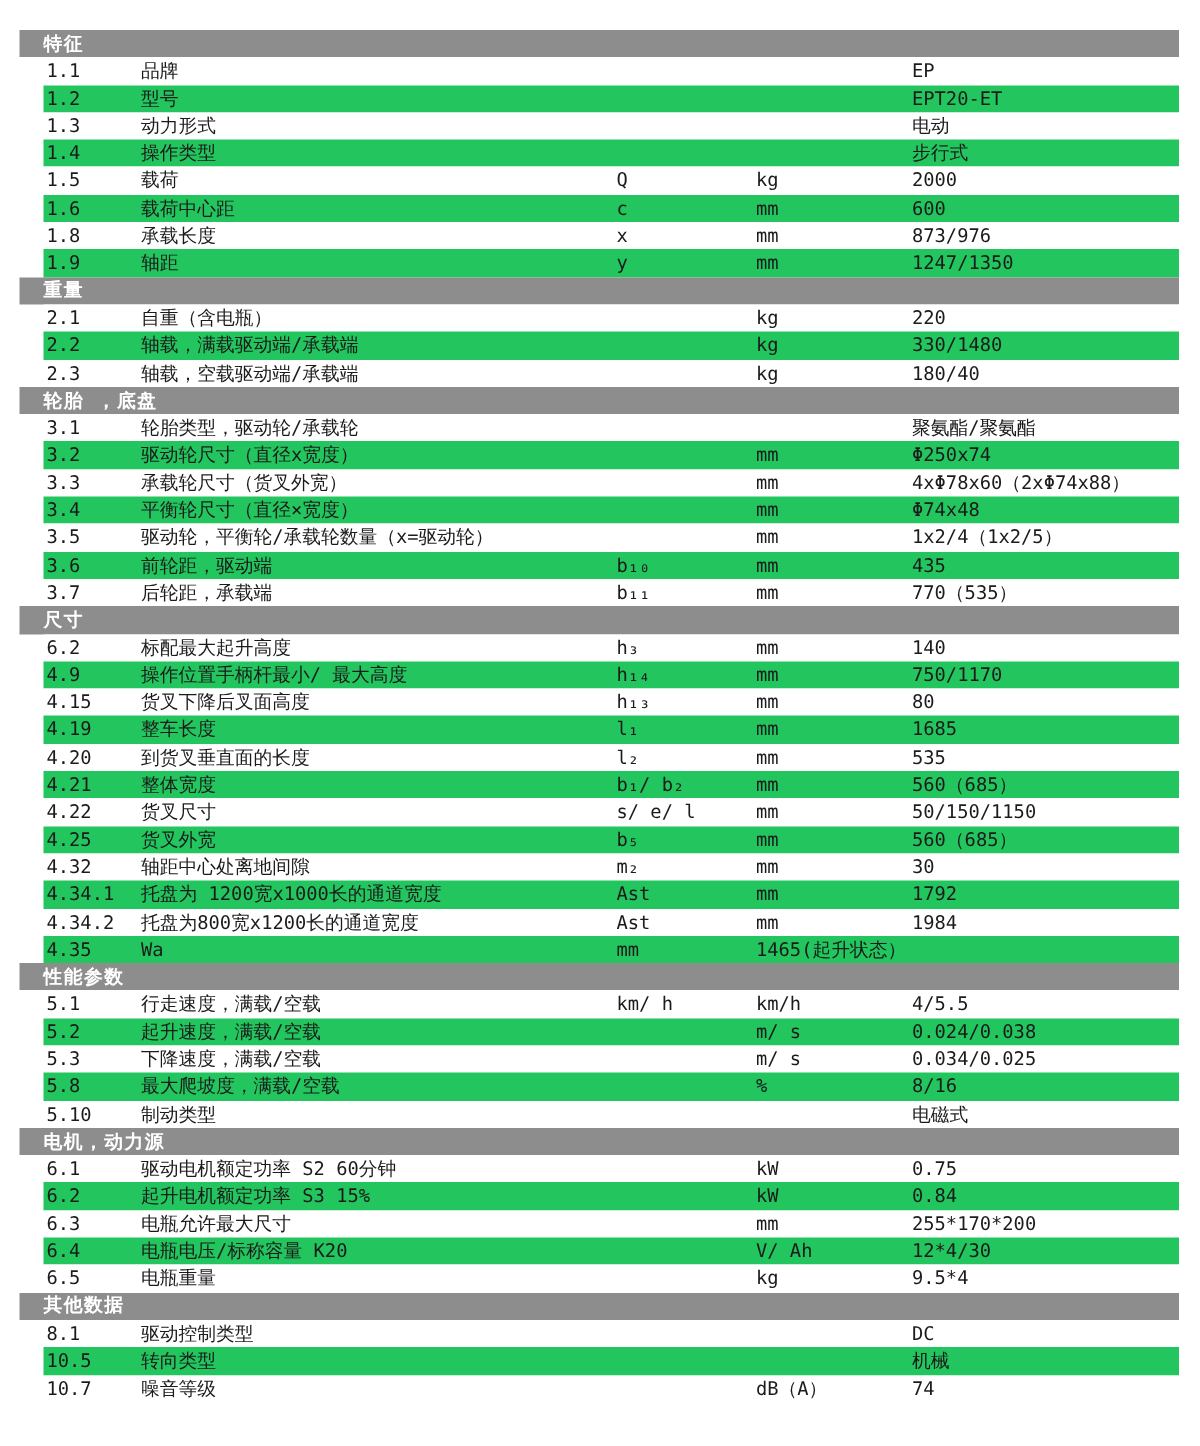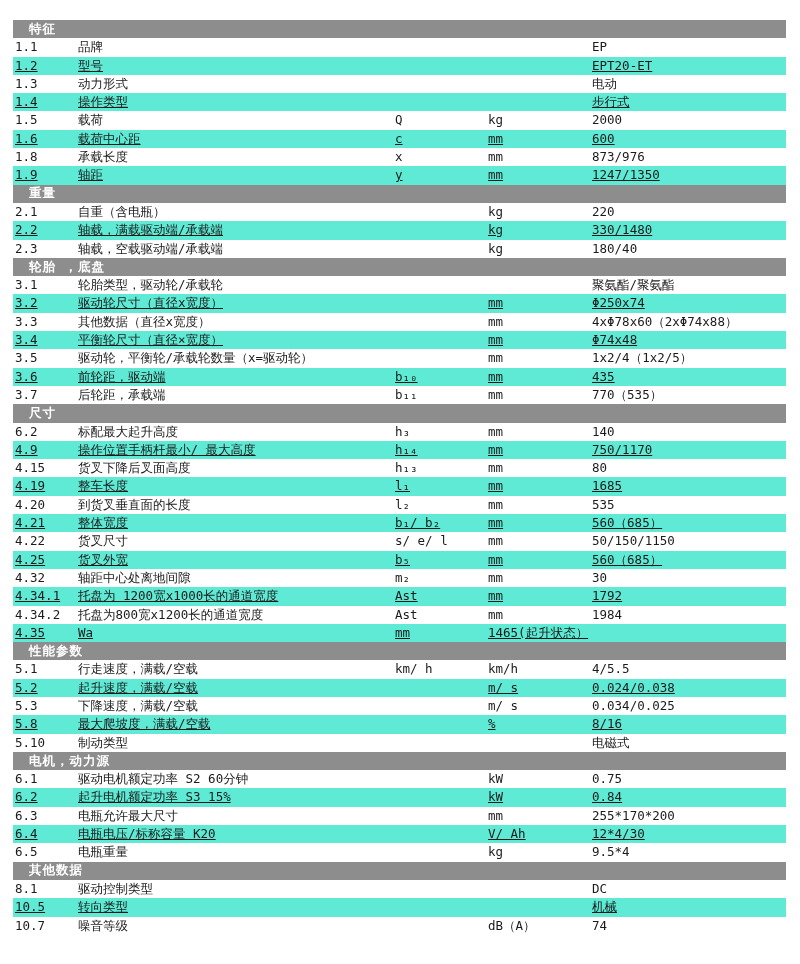--- a/index.html
+++ b/index.html
@@ -32,24 +32,24 @@
     padding-left: 16px;
     box-sizing: border-box;
     letter-spacing: 1px;
   }
   .row {
     height: 18.3px;
     display: grid;
     grid-template-columns: 65px 317px 93px 104px 1fr;
     align-items: center;
     background: #ffffff;
+    margin-left: 16px;
   }
   .row.alt {
-    background: #5eead4;
-    text-decoration: underline;
+    background: #22c55e;
   }
   .c {
     white-space: pre;
     overflow: hidden;
     line-height: 18.3px;
   }
   .c.no {
     padding-left: 2px;
   }
 </style>
@@ -152,21 +152,21 @@
     </div>
     <div class="row alt">
       <span class="c no">3.2</span>
       <span class="c label">驱动轮尺寸（直径x宽度）</span>
       <span class="c symbol"></span>
       <span class="c unit">mm</span>
       <span class="c value">Φ250x74</span>
     </div>
     <div class="row">
       <span class="c no">3.3</span>
-      <span class="c label">其他数据（直径x宽度）</span>
+      <span class="c label">承载轮尺寸（货叉外宽）</span>
       <span class="c symbol"></span>
       <span class="c unit">mm</span>
       <span class="c value">4xΦ78x60（2xΦ74x88）</span>
     </div>
     <div class="row alt">
       <span class="c no">3.4</span>
       <span class="c label">平衡轮尺寸（直径×宽度）</span>
       <span class="c symbol"></span>
       <span class="c unit">mm</span>
       <span class="c value">Φ74x48</span>

